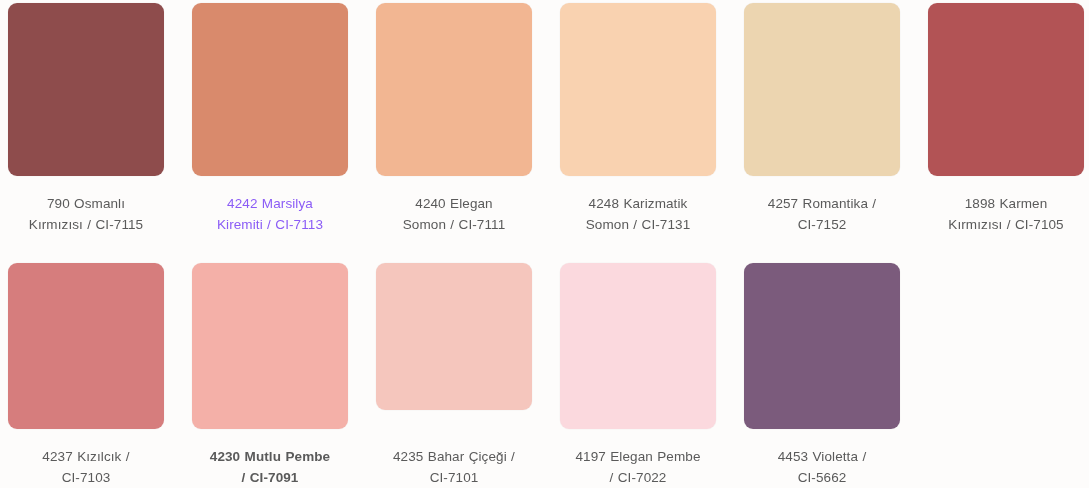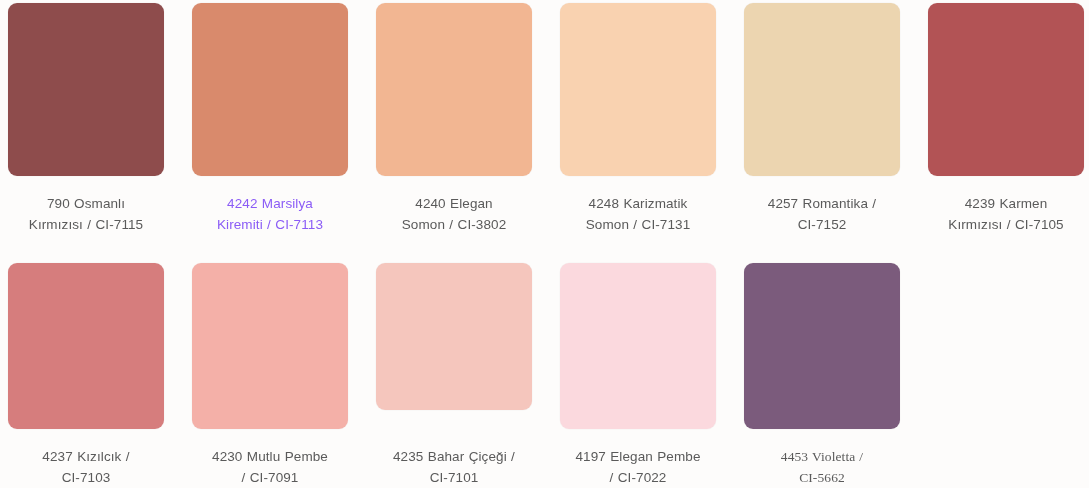--- a/index.html
+++ b/index.html
@@ -84,21 +84,21 @@
       <div class="caption" style="color: #8b5cf6;">
         <span class="line">4242 Marsilya</span>
         <span class="line">Kiremiti / CI-7113</span>
       </div>
     </div>
 
     <div class="cell">
       <div class="swatch" style="background-color: rgb(242, 182, 146);"></div>
       <div class="caption" style="color: rgb(90, 90, 90);">
         <span class="line">4240 Elegan</span>
-        <span class="line">Somon / CI-3802</span>
+        <span class="line">Somon / CI-7111</span>
       </div>
     </div>
 
     <div class="cell">
       <div class="swatch" style="background-color: rgb(249, 210, 176);"></div>
       <div class="caption" style="color: rgb(90, 90, 90);">
         <span class="line">4248 Karizmatik</span>
         <span class="line">Somon / CI-7131</span>
       </div>
     </div>
@@ -107,40 +107,40 @@
       <div class="swatch" style="background-color: rgb(236, 213, 176);"></div>
       <div class="caption" style="color: rgb(90, 90, 90);">
         <span class="line">4257 Romantika /</span>
         <span class="line">CI-7152</span>
       </div>
     </div>
 
     <div class="cell">
       <div class="swatch" style="background-color: rgb(178, 83, 85);"></div>
       <div class="caption" style="color: rgb(90, 90, 90);">
-        <span class="line">4239 Karmen</span>
+        <span class="line">1898 Karmen</span>
         <span class="line">Kırmızısı / CI-7105</span>
       </div>
     </div>
 
   </div>
 
   <div class="row row-bottom">
 
     <div class="cell">
       <div class="swatch" style="background-color: rgb(214, 125, 125);"></div>
       <div class="caption" style="color: rgb(90, 90, 90);">
         <span class="line">4237 Kızılcık /</span>
         <span class="line">CI-7103</span>
       </div>
     </div>
 
     <div class="cell">
       <div class="swatch" style="background-color: rgb(244, 176, 168);"></div>
-      <div class="caption" style="color: rgb(90, 90, 90);">
+      <div class="caption" style="color: rgb(90, 90, 90); font-weight: bold;">
         <span class="line">4230 Mutlu Pembe</span>
         <span class="line">/ CI-7091</span>
       </div>
     </div>
 
     <div class="cell">
       <div class="swatch" style="background-color: rgb(245, 198, 189);"></div>
       <div class="caption" style="color: rgb(90, 90, 90); margin-top: 36px;">
         <span class="line">4235 Bahar Çiçeği /</span>
         <span class="line">CI-7101</span>
@@ -150,21 +150,21 @@
     <div class="cell">
       <div class="swatch" style="background-color: rgb(251, 217, 222);"></div>
       <div class="caption" style="color: rgb(90, 90, 90);">
         <span class="line">4197 Elegan Pembe</span>
         <span class="line">/ CI-7022</span>
       </div>
     </div>
 
     <div class="cell">
       <div class="swatch" style="background-color: rgb(123, 91, 124);"></div>
-      <div class="caption" style="color: rgb(90, 90, 90); font-family: Liberation Serif, serif;">
+      <div class="caption" style="color: rgb(90, 90, 90);">
         <span class="line">4453 Violetta /</span>
         <span class="line">CI-5662</span>
       </div>
     </div>
 
 
   </div>
 
 </div>
 

